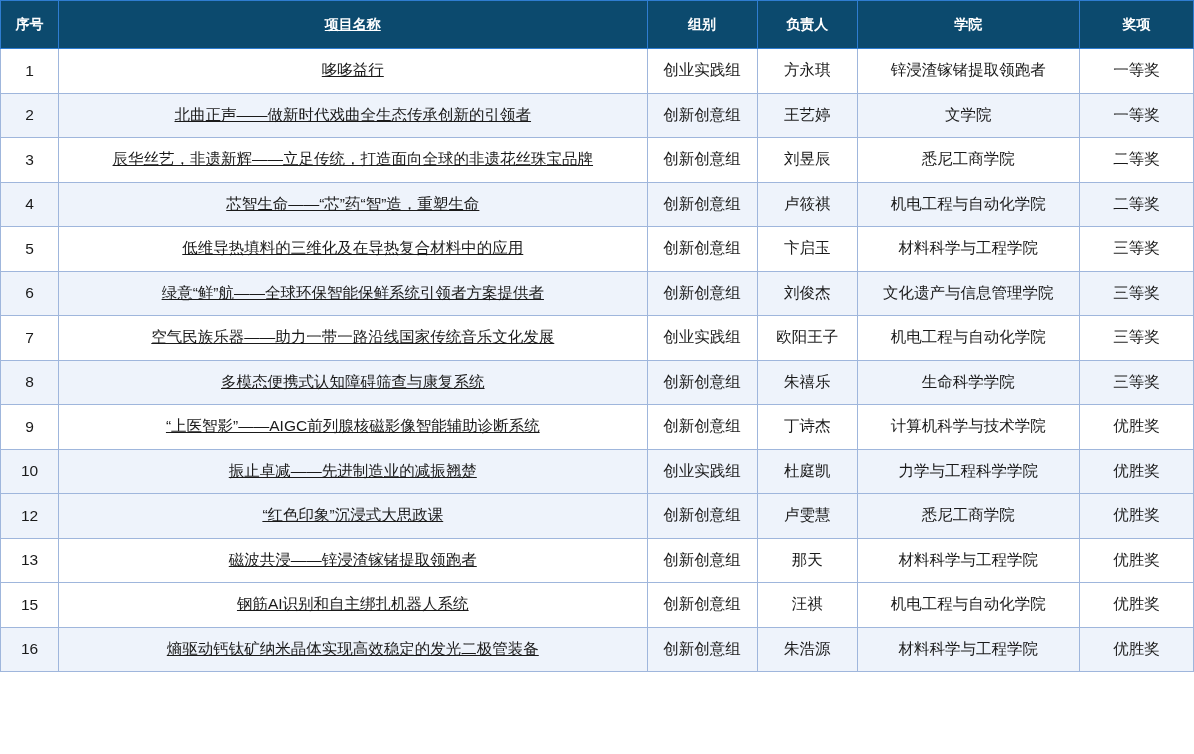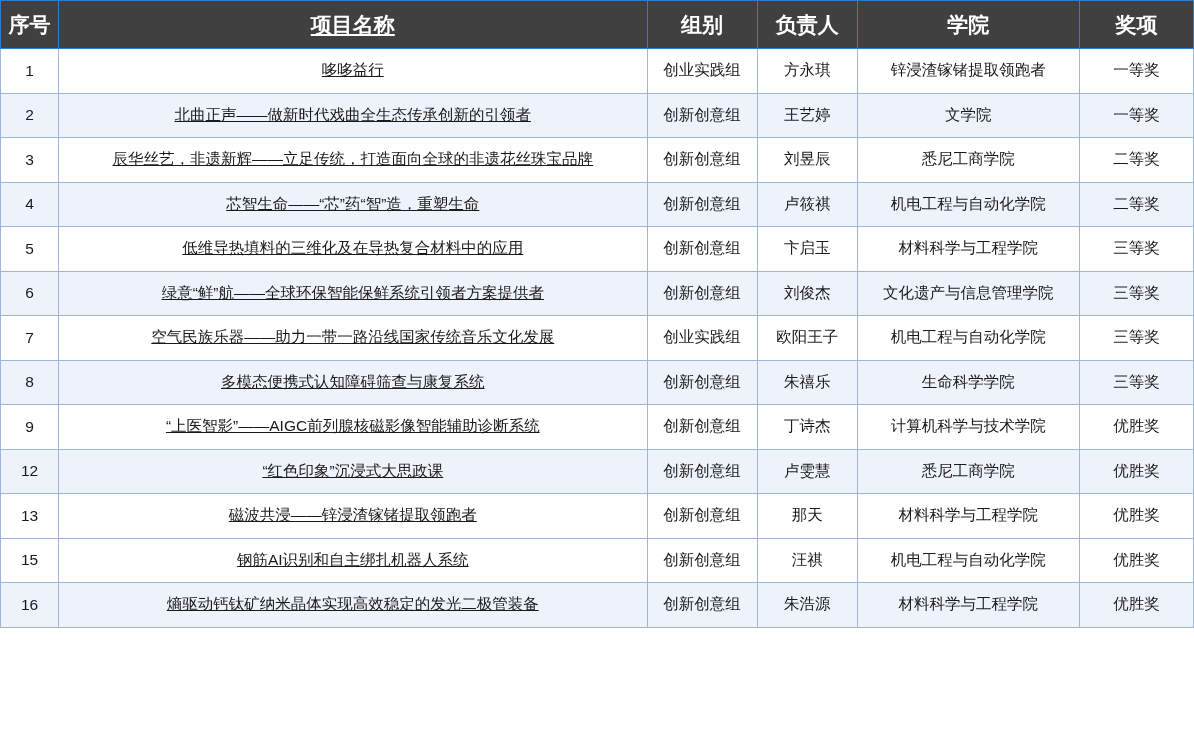--- a/index.html
+++ b/index.html
@@ -25,24 +25,24 @@
     vertical-align: middle;
     font-size: 15.5px;
     color: #1a1a1a;
     padding: 0;
     height: 44.5px;
     box-sizing: border-box;
     overflow: hidden;
     white-space: nowrap;
   }
   table.award-table thead th {
-    background: #404040;
+    background: #0c4a6e;
     color: #ffffff;
     font-weight: bold;
-    font-size: 21px;
+    font-size: 14px;
     height: 48px;
     border: 1px solid #2f7dd1;
   }
   tbody tr.row-even td {
     background: #eef3fb;
   }
   tbody tr.row-odd td {
     background: #ffffff;
   }
   td.col-name {
@@ -139,20 +139,28 @@
       </tr>
       <tr class="row-odd">
         <td class="c0">9</td>
         <td class="c1 col-name">“上医智影”——AIGC前列腺核磁影像智能辅助诊断系统</td>
         <td class="c2">创新创意组</td>
         <td class="c3">丁诗杰</td>
         <td class="c4">计算机科学与技术学院</td>
         <td class="c5">优胜奖</td>
       </tr>
       <tr class="row-even">
+        <td class="c0">10</td>
+        <td class="c1 col-name">振止卓减——先进制造业的减振翘楚</td>
+        <td class="c2">创业实践组</td>
+        <td class="c3">杜庭凯</td>
+        <td class="c4">力学与工程科学学院</td>
+        <td class="c5">优胜奖</td>
+      </tr>
+      <tr class="row-even">
         <td class="c0">12</td>
         <td class="c1 col-name">“红色印象”沉浸式大思政课</td>
         <td class="c2">创新创意组</td>
         <td class="c3">卢雯慧</td>
         <td class="c4">悉尼工商学院</td>
         <td class="c5">优胜奖</td>
       </tr>
       <tr class="row-odd">
         <td class="c0">13</td>
         <td class="c1 col-name">磁波共浸——锌浸渣镓锗提取领跑者</td>

